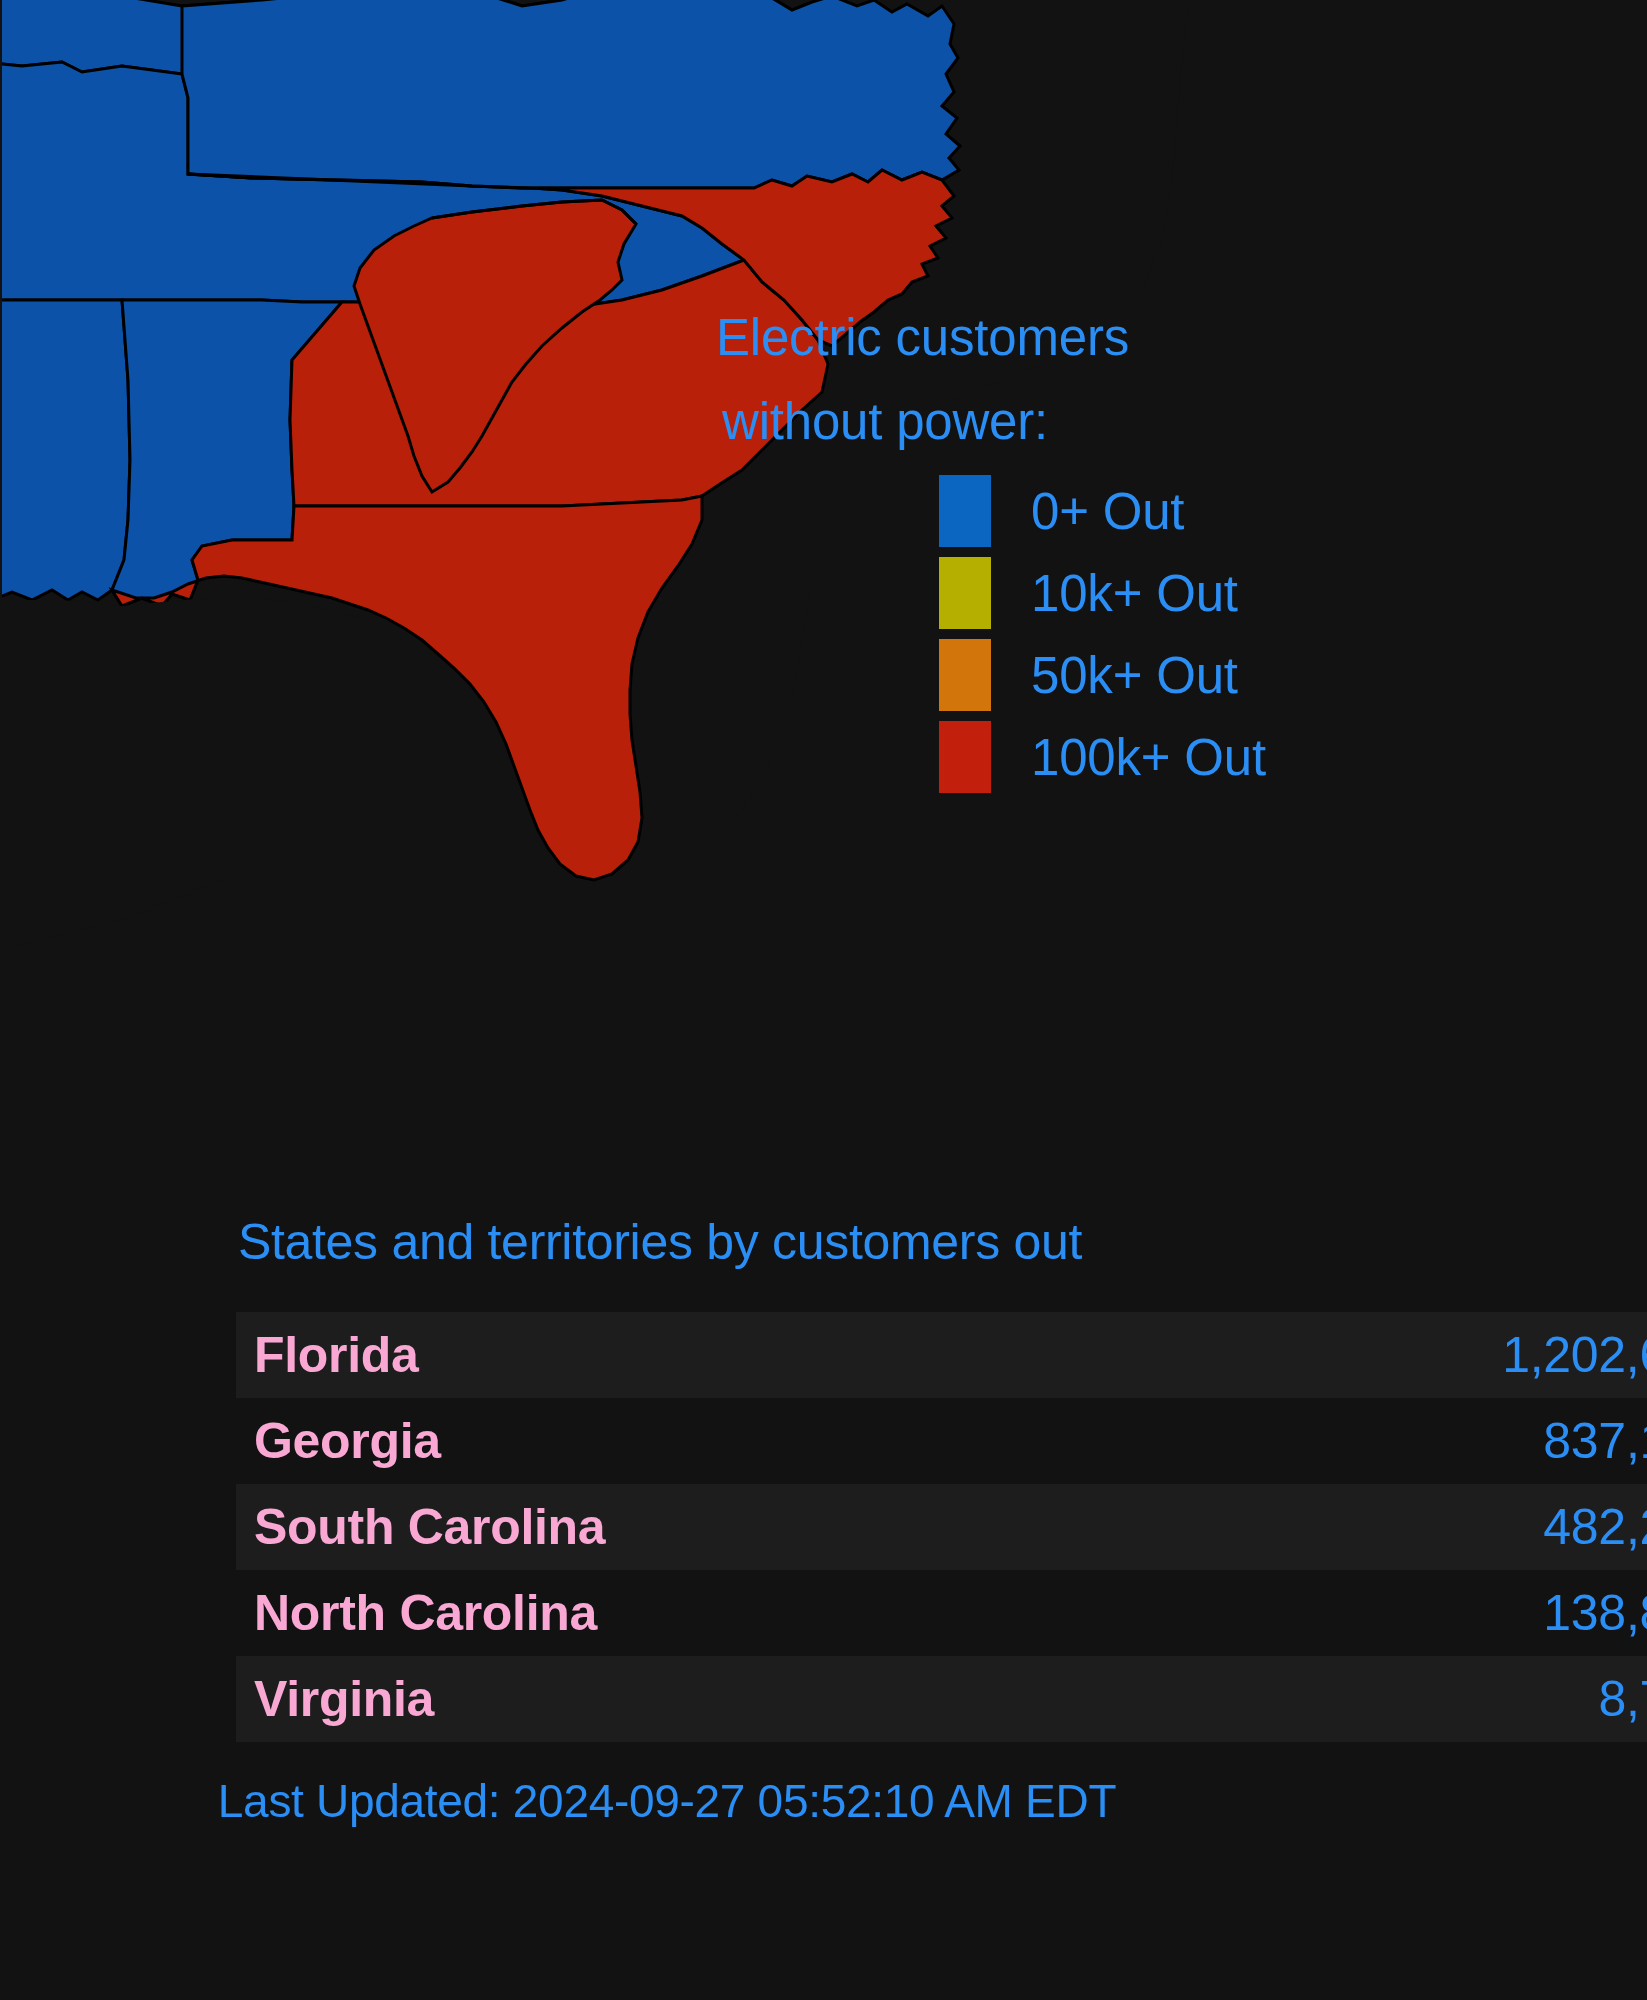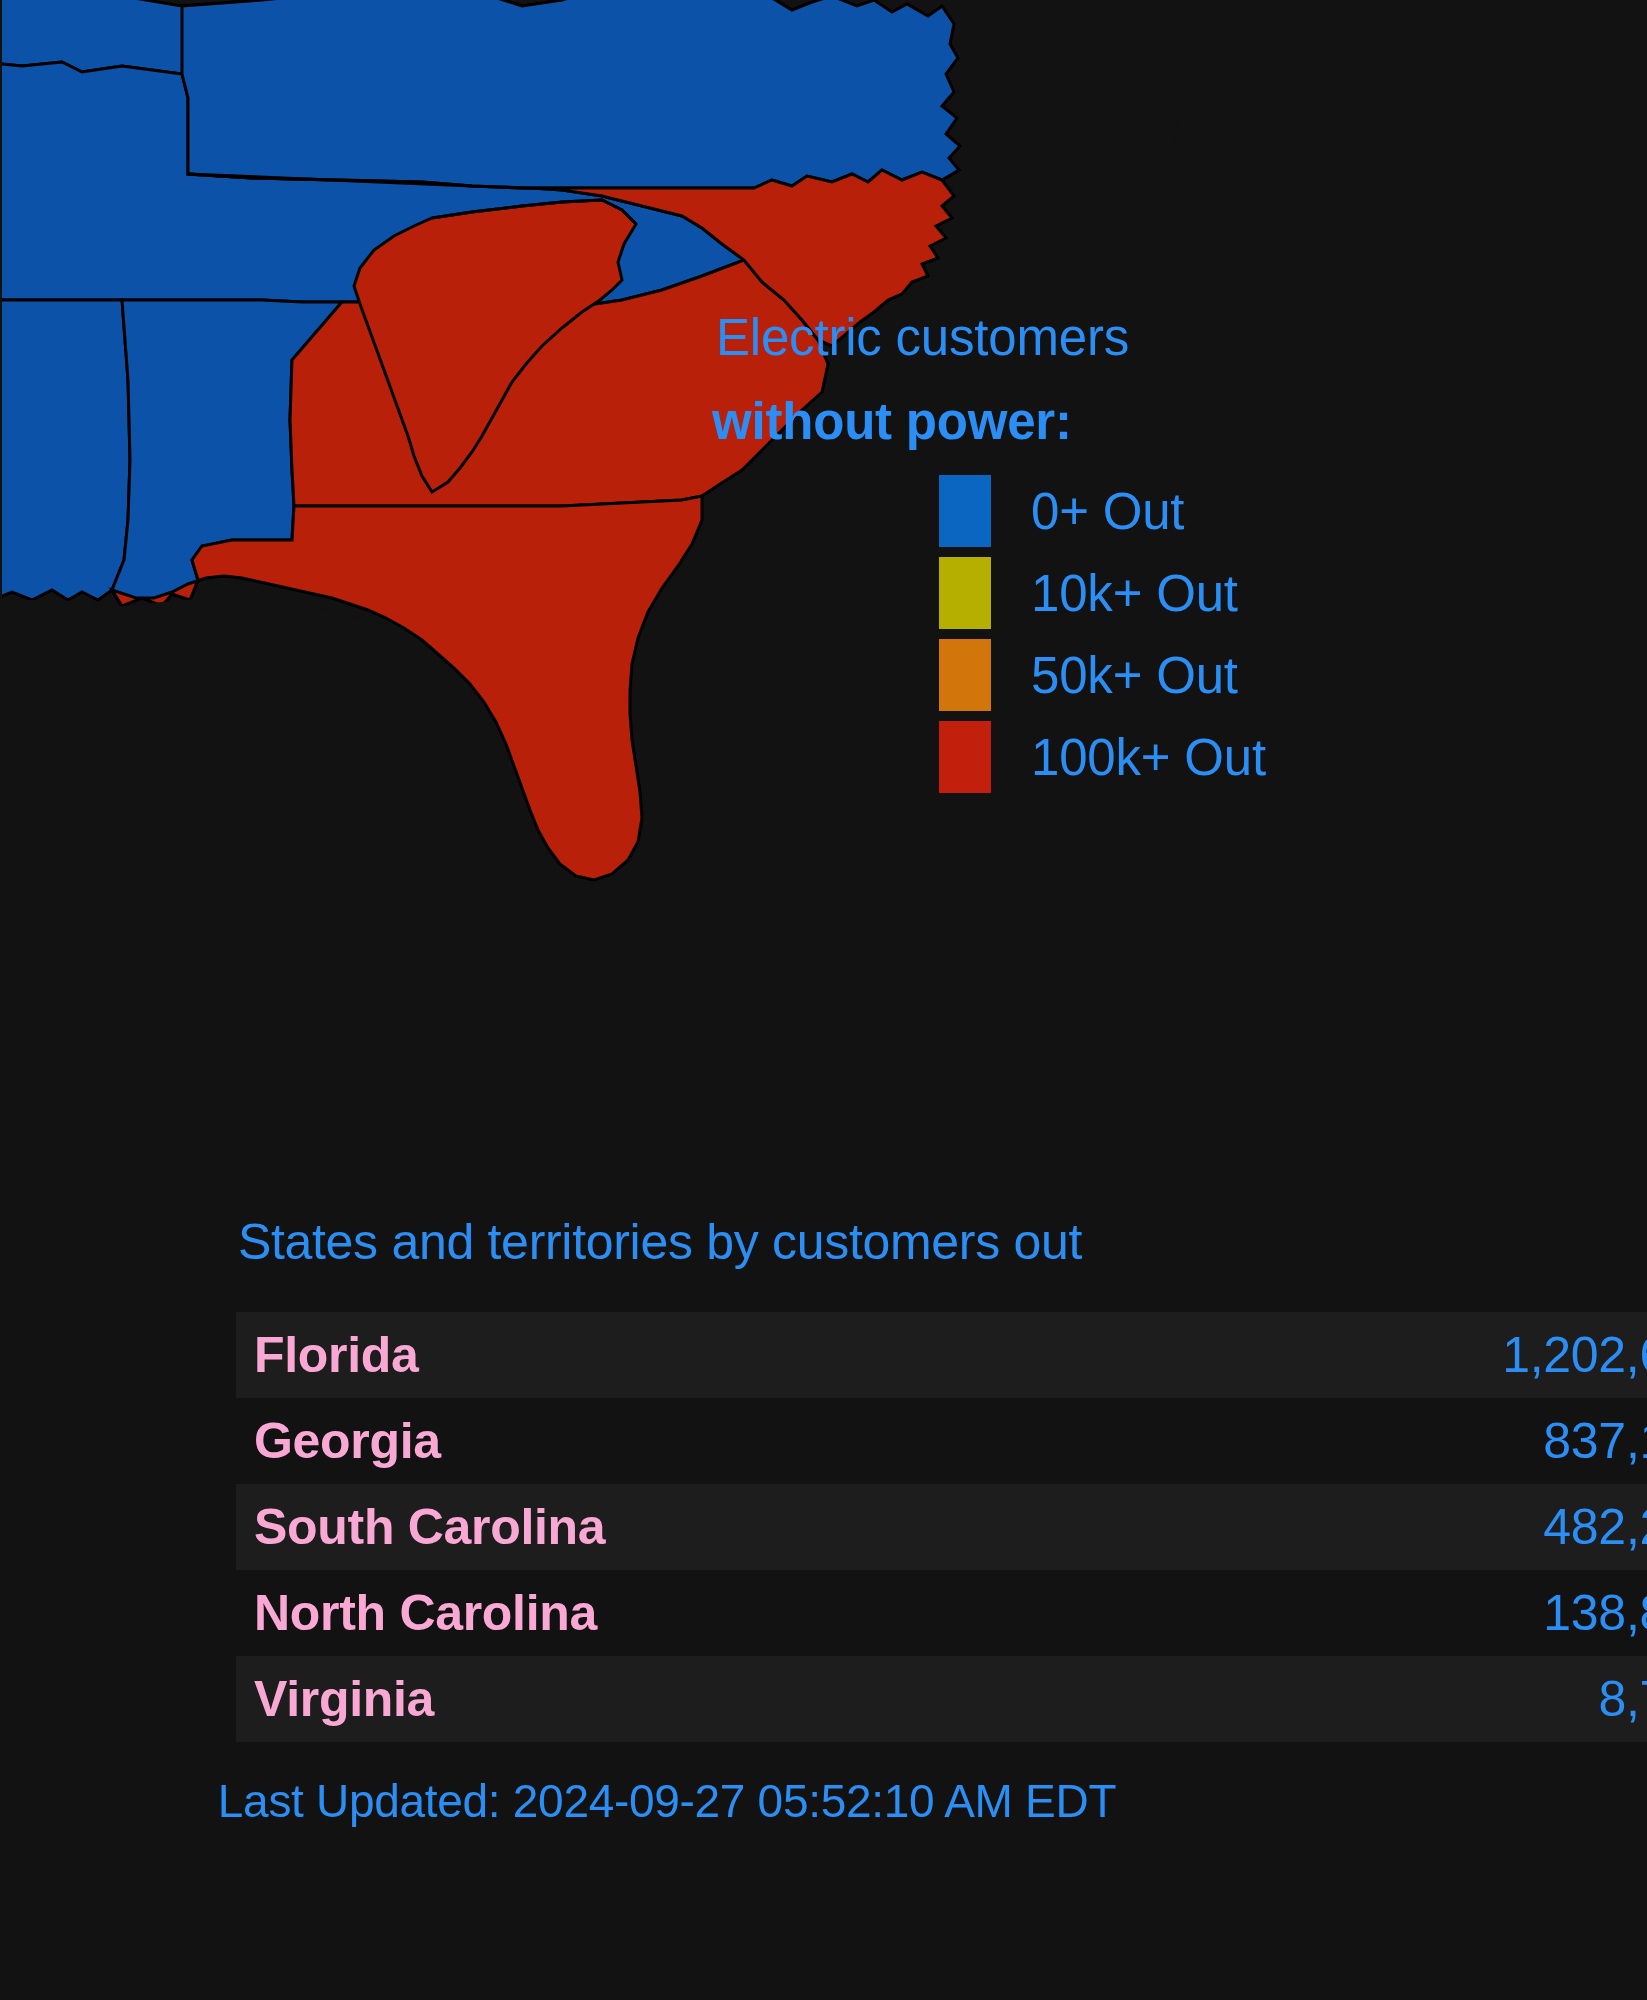--- a/index.html
+++ b/index.html
@@ -42,21 +42,21 @@
     width: 560px;
   }
   .legend-title-line {
     color: #2a8ef5;
     font-size: 51px;
     line-height: 84px;
     white-space: nowrap;
     letter-spacing: -0.2px;
   }
   #legend-title-l1 { margin-left: 14px; }
-  #legend-title-l2 { margin-left: 10px; font-weight: bold; }
+  #legend-title-l2 { margin-left: 20px; }
   .legend-rows { margin-top: 6px; }
   .legend-row {
     display: flex;
     align-items: center;
     height: 82px;
   }
   .legend-swatch {
     width: 52px;
     height: 72px;
     margin-left: 237px;

